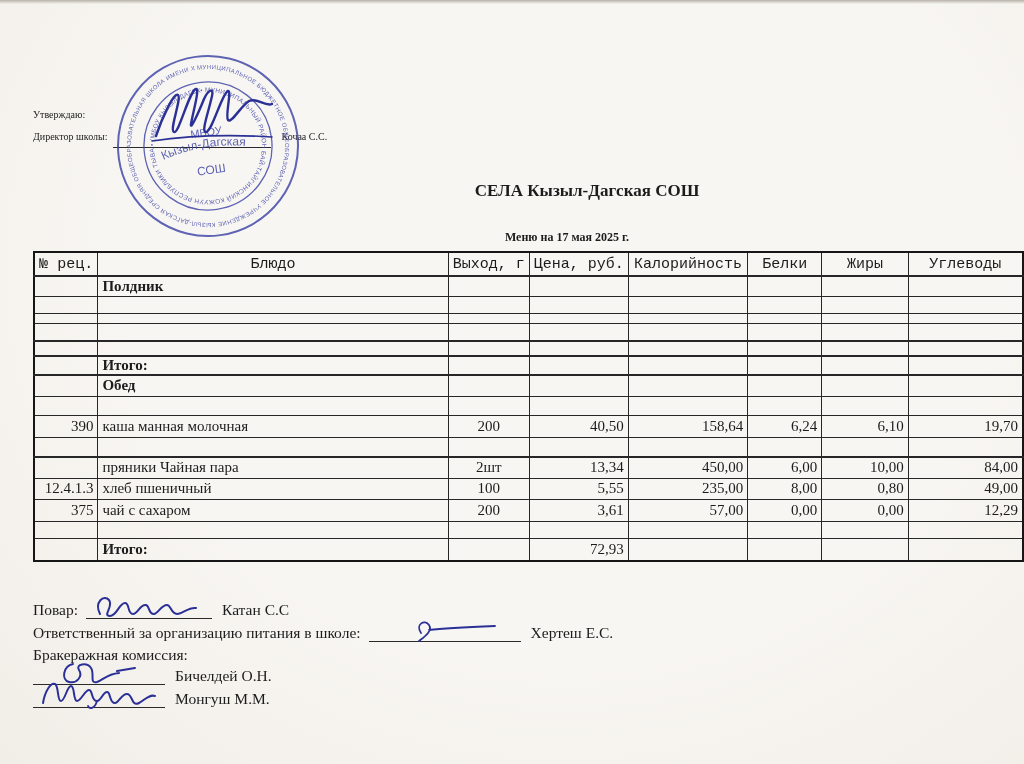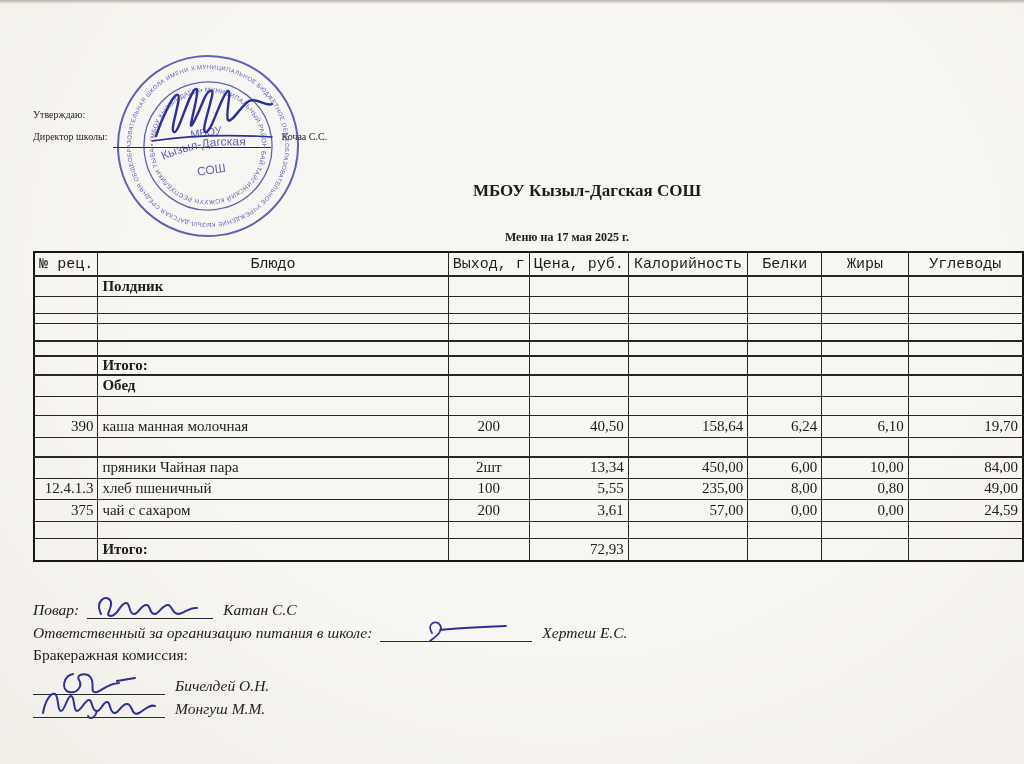--- a/index.html
+++ b/index.html
@@ -36,25 +36,25 @@
   }
   table.menu thead th { text-align:center; border-bottom-width:2.2px; height:22px;font-family:Liberation Mono, monospace; }
   td.c-num  { text-align:right; padding-right:3px; }
   td.c-dish { text-align:left;  padding-left:5px; }
   td.c-out  { text-align:center; }
   td.c-price, td.c-cal, td.c-prot, td.c-fat, td.c-carb { text-align:right; padding-right:6px; }
   tr.row-section td.c-dish, tr.row-total td.c-dish { font-weight:bold; }
   tr.thick td { border-bottom-width:2.2px; }
   
   .footer { position:absolute; left:33px; top:600px; font-size:15.5px; z-index:2; }
-  .f-row { display:flex; align-items:flex-end; margin-bottom:4px;font-style:italic; }
+  .f-row { display:flex; align-items:flex-end; margin-bottom:4px; }
   .f-row .lbl { margin-right:8px; }
   .f-row .nm  { margin-left:10px; }
   .sig-underline svg { position:absolute; left:0; bottom:-4px; overflow:visible; }
-  .commission-label { margin:4px 0 12px 0; }
+  .commission-label { margin:4px 0 2px 0; }
   .stamp text { fill:#3d43a6; font-family:"Liberation Sans", sans-serif; }
 </style>
 </head>
 <body>
 
 <div class="scan-edge-top"></div>
 
 <div class="approval">
   <div>Утверждаю:</div>
   <div class="row2">
@@ -83,21 +83,21 @@
     <textPath href="#arcC" startOffset="8">Кызыл-Дагская</textPath>
   </text>
   <text x="102" y="130" text-anchor="middle" font-size="12">СОШ</text>
 </svg>
 
 <svg class="sig-director" width="132" height="62" viewBox="0 0 132 62">
   <path class="sig-stroke" stroke-width="2.4" d="M10 52 C16 34 28 8 32 11 C36 14 23 46 28 48 C33 50 43 7 50 5 C54 4 47 28 45 40 C44 47 52 30 58 15 C62 6 68 3 66 12 C62 30 55 48 60 48 C66 48 76 9 82 7 C86 6 79 32 82 36 C85 40 95 22 103 17 C111 13 119 23 126 20"></path>
   <path class="sig-stroke" stroke-width="1.6" d="M6 57 C40 52 80 50 126 53"></path>
 </svg>
 
-<div class="doc-title">МБОУ Кызыл-Дагская СОШ</div>
+<div class="doc-title">СЕЛА Кызыл-Дагская СОШ</div>
 <div class="doc-subtitle">Меню на 17 мая  2025 г.</div>
 
 <div class="table-wrap">
   <table class="menu">
     <colgroup>
         <col style="width: 64px;">
         <col style="width: 381px;">
         <col style="width: 70px;">
         <col style="width: 82px;">
         <col style="width: 120px;">
@@ -239,21 +239,21 @@
           <td class="c-carb">49,00</td>
         </tr>
         <tr class="row-item" style="height: 22px;">
           <td class="c-num">375</td>
           <td class="c-dish">чай с сахаром</td>
           <td class="c-out">200</td>
           <td class="c-price">3,61</td>
           <td class="c-cal">57,00</td>
           <td class="c-prot">0,00</td>
           <td class="c-fat">0,00</td>
-          <td class="c-carb">24,59</td>
+          <td class="c-carb">12,29</td>
         </tr>
         <tr class="row-empty" style="height: 17px;">
           <td class="c-num"></td>
           <td class="c-dish"></td>
           <td class="c-out"></td>
           <td class="c-price"></td>
           <td class="c-cal"></td>
           <td class="c-prot"></td>
           <td class="c-fat"></td>
           <td class="c-carb"></td>

